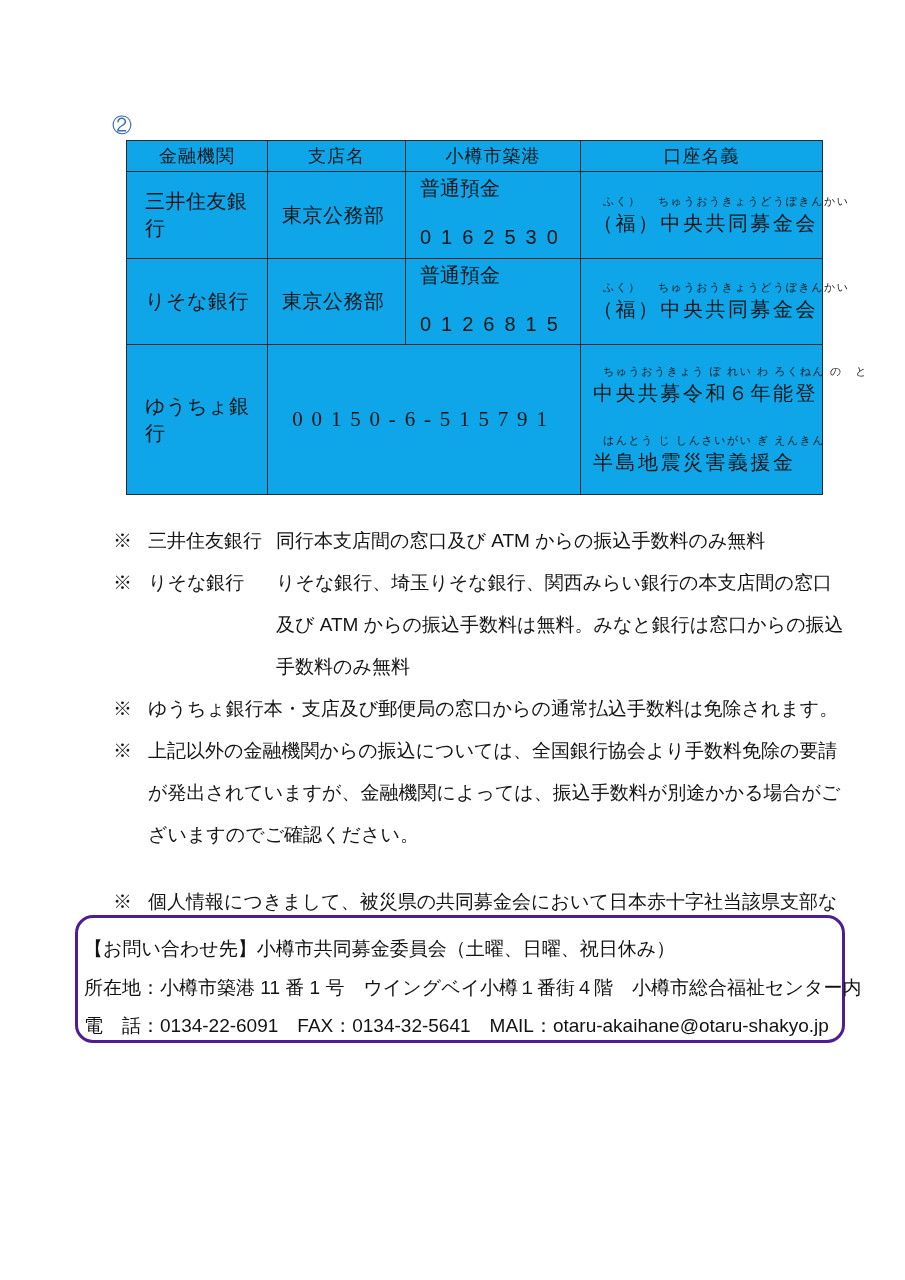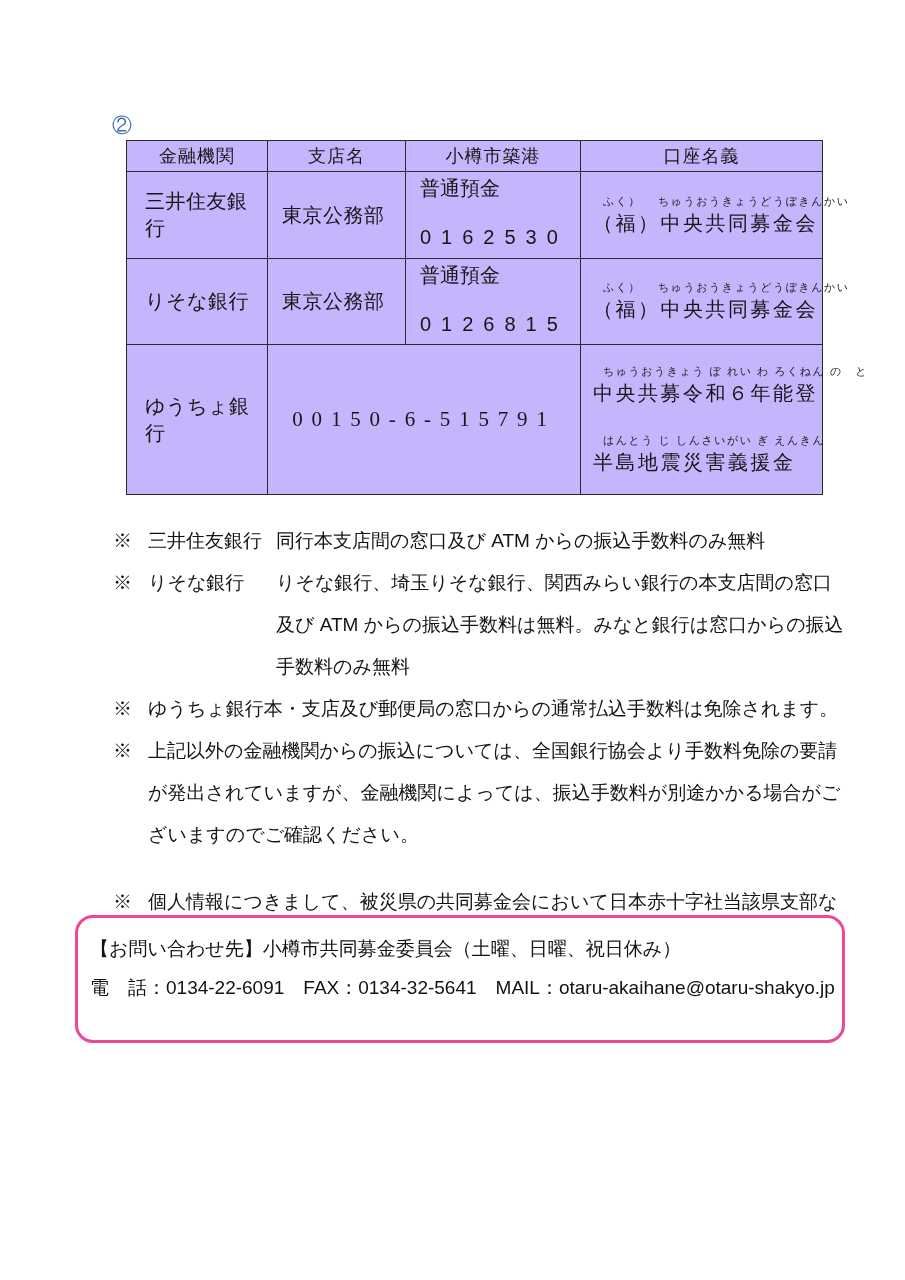--- a/index.html
+++ b/index.html
@@ -31,21 +31,21 @@
     position: absolute;
     left: 126px;
     top: 140px;
     width: 696px;
     border-collapse: collapse;
     table-layout: fixed;
   }
   .accounts th, .accounts td {
     border: 1.6px solid #2a2a2a;
     vertical-align: middle;
-    background: #c4b5fd;
+    background: #0ea5e9;
   }
   .accounts th {
     height: 31px;
     font-size: 18px;
     font-weight: normal;
     text-align: center;
     letter-spacing: 1px;
   }
   .accounts td { font-size: 20px; }
   tr.row-1 td { height: 87px; }
@@ -92,23 +92,23 @@
   .note-text   { flex: 1; }
   .privacy { margin-top: 25px; }
 
   
   .contact {
     position: absolute;
     left: 75px;
     top: 915px;
     width: 770px;
     height: 128px;
-    border: 3px solid #ec4899;
+    border: 3px solid #4c1d95;
     border-radius: 18px;
-    padding: 12px 14px 0 12px;
+    padding: 12px 14px 0 6px;
     font-size: 19px;
     line-height: 38.5px;
     color: #121212;
     background: #ffffff;
   }
   .contact-line { display: block; white-space: nowrap; }
 </style>
 </head>
 <body>
 
@@ -201,16 +201,17 @@
       <span class="note-text">上記以外の金融機関からの振込については、全国銀行協会より手数料免除の要請が発出されていますが、金融機関によっては、振込手数料が別途かかる場合がございますのでご確認ください。</span>
     </div>
     <div class="note privacy">
       <span class="note-marker">※</span>
       <span class="note-text">個人情報につきまして、被災県の共同募金会において日本赤十字社当該県支部などと情報を共有する場合があります。</span>
     </div>
   </div>
 
   <div class="contact">
     <span class="contact-line">【お問い合わせ先】小樽市共同募金委員会（土曜、日曜、祝日休み）</span>
+    <span class="contact-line">所在地：小樽市築港 11 番 1 号　ウイングベイ小樽１番街４階　小樽市総合福祉センター内</span>
     <span class="contact-line">電　話：0134-22-6091　FAX：0134-32-5641　MAIL：otaru-akaihane@otaru-shakyo.jp</span>
   </div>
 
 </div>
 
 </body></html>

